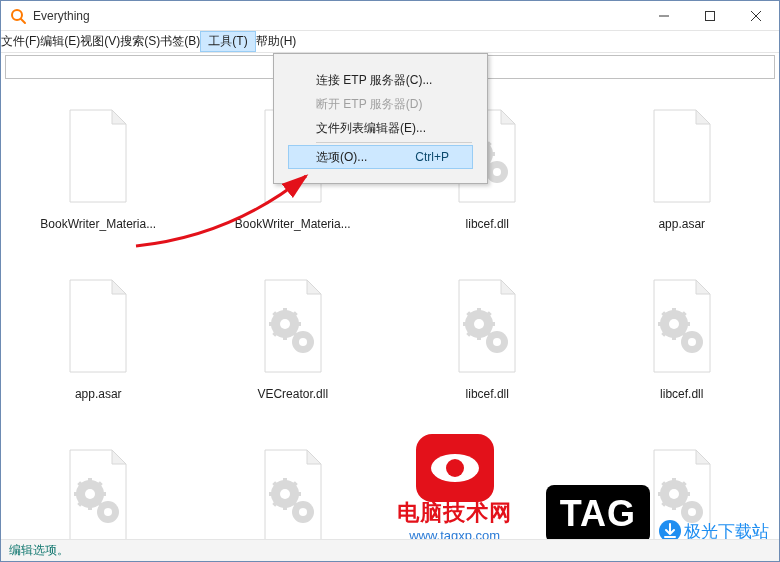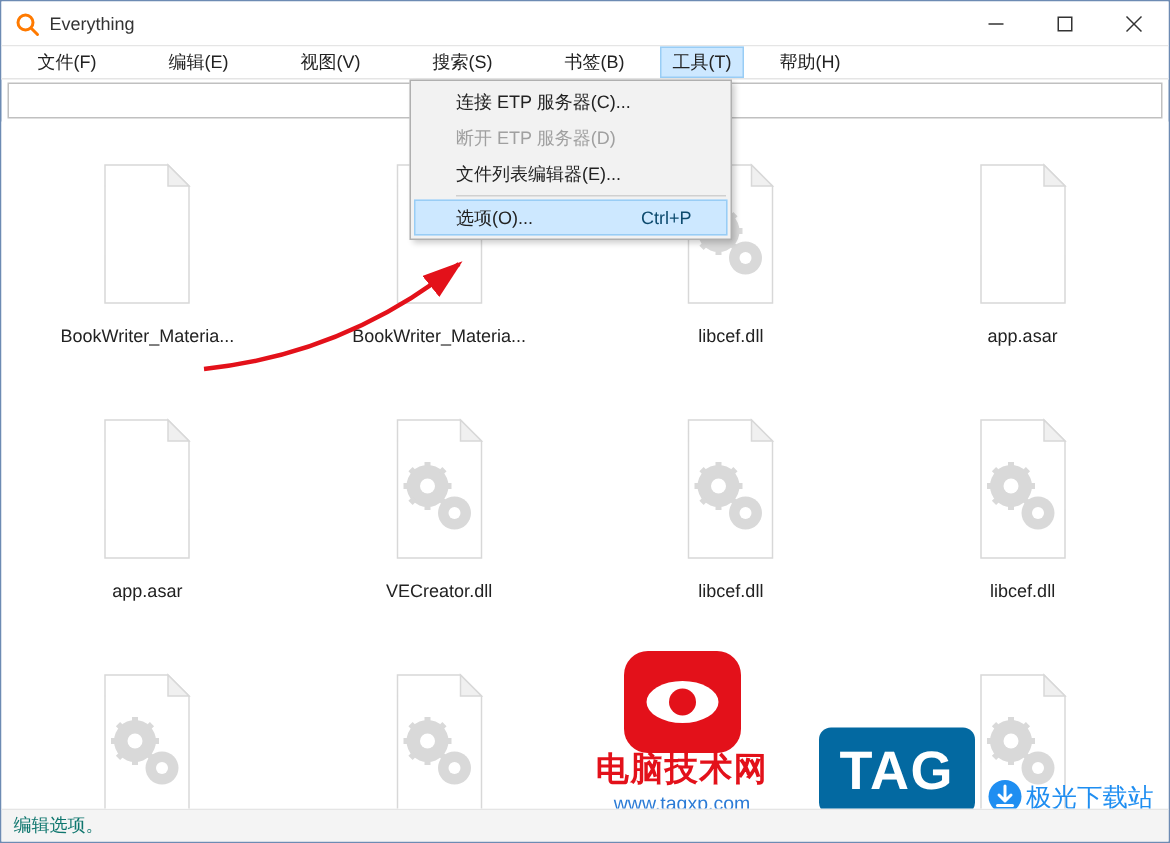--- a/index.html
+++ b/index.html
@@ -5,23 +5,23 @@
   * { box-sizing: border-box; margin: 0; padding: 0; }
   html, body { width: 780px; height: 562px; font-family: "Microsoft YaHei", "Segoe UI", sans-serif; font-size: 12px; overflow: hidden; background: #fff; }
   .window { width: 780px; height: 562px; border: 1px solid #6d8bb3; display: flex; flex-direction: column; background: #fff; position: relative; }
   .titlebar { height: 30px; display: flex; align-items: center; background: #fff; border-bottom: 1px solid #e5e5e5; }
   .title-icon { width: 18px; height: 18px; margin: 0 6px 0 8px; }
   .title-text { flex: 1; font-size: 12px; color: #333; }
   .winbtns { display: flex; height: 100%; }
   .winbtn { width: 46px; height: 100%; display: flex; align-items: center; justify-content: center; cursor: pointer; }
   .winbtn svg { display: block; }
   .menubar { height: 22px; display: flex; align-items: stretch; background: #fff; border-bottom: 1px solid #e5e5e5; position: relative; }
-  .menuitem { padding: 0 24px; display: flex; align-items: center; cursor: pointer; font-size: 12px; color: #222; }
+  .menuitem { padding: 0 0; display: flex; align-items: center; cursor: pointer; font-size: 12px; color: #222; }
   .menuitem.open { background: #cde8ff; border: 1px solid #99cdf5; padding: 4px 7px; }
-  .dropdown { position: absolute; top: 22px; left: 272px; width: 215px; background: #f2f2f2; border: 1px solid #b0b0b0; box-shadow: 2px 2px 4px rgba(0,0,0,0.2); z-index: 100; padding: 2px; }
+  .dropdown { position: absolute; top: 22px; left: 272px; width: 215px; background: #f2f2f2; border: 1px solid #b0b0b0; box-shadow: 2px 2px 4px rgba(0,0,0,0.2); z-index: 100; padding: 14px; }
   .dditem { height: 24px; display: flex; align-items: center; padding: 0 24px 0 28px; font-size: 12px; color: #222; position: relative; }
   .dditem.disabled { color: #a0a0a0; }
   .dditem.highlight { background: #cde8ff; border: 1px solid #99cdf5; padding: 0 23px 0 27px; }
   .ddshort { margin-left: auto; color: #0c4a6e; }
   .ddsep { height: 1px; background: #d0d0d0; margin: 2px 1px 2px 28px; }
   .searchbar { height: 24px; margin: 2px 4px; border: 1px solid #c0c0c0; background: #fff; }
   .searchinput { width: 100%; height: 100%; border: none; outline: none; padding: 0 4px; font-size: 12px; }
   .content { flex: 1; background: #fff; overflow: hidden; position: relative; }
   .grid { display: grid; grid-template-columns: repeat(4, 1fr); grid-auto-rows: 170px; padding: 10px 0 0 0; }
   .cell { display: flex; flex-direction: column; align-items: center; justify-content: flex-start; padding-top: 10px; cursor: pointer; }
@@ -29,21 +29,21 @@
   .flabel { font-size: 12px; color: #222; text-align: center; max-width: 150px; white-space: nowrap; overflow: hidden; text-overflow: ellipsis; }
   .statusbar { height: 22px; border-top: 1px solid #e5e5e5; display: flex; align-items: center; padding: 4px 8px; font-size: 12px; color: #0f766e; background: #f4f4f4; }
   .status-left { flex: 1; }
   .status-right span { margin-left: 10px; }
   .arrow { position: absolute; top: 90px; left: 130px; z-index: 200; pointer-events: none; }
   .overlay-logos { position: absolute; bottom: -4px; right: 10px; z-index: 50; display: flex; align-items: flex-end; pointer-events: none; }
   .tagxp { position: relative; width: 170px; text-align: center; }
   .tagxp-icon { width: 78px; height: 68px; background: #e3111a; border-radius: 16px; margin: 0 auto; display: flex; align-items: center; justify-content: center; }
   .tagxp-title { color: #e3111a; font-weight: bold; font-size: 22px; margin-top: -4px; letter-spacing: 1px; }
   .tagxp-url { color: #2b7bd6; font-size: 13px; }
-  .tagbadge { background: #0369a1; color: #fff; font-weight: bold; font-size: 36px; padding: 8px 14px; border-radius: 8px; margin-left: 6px; letter-spacing: 1px; }
+  .tagbadge { background: #000000; color: #fff; font-weight: bold; font-size: 36px; padding: 8px 14px; border-radius: 8px; margin-left: 6px; letter-spacing: 1px; }
   .jiguang { margin-left: 8px; display: flex; align-items: center; }
   .jiguang-text { color: #1f8ef1; font-size: 17px; font-weight: 500; margin-left: 2px; }
 </style>
 </head>
 <body>
 
 <div class="window">
 
   <div class="titlebar">
     <span class="title-icon">

